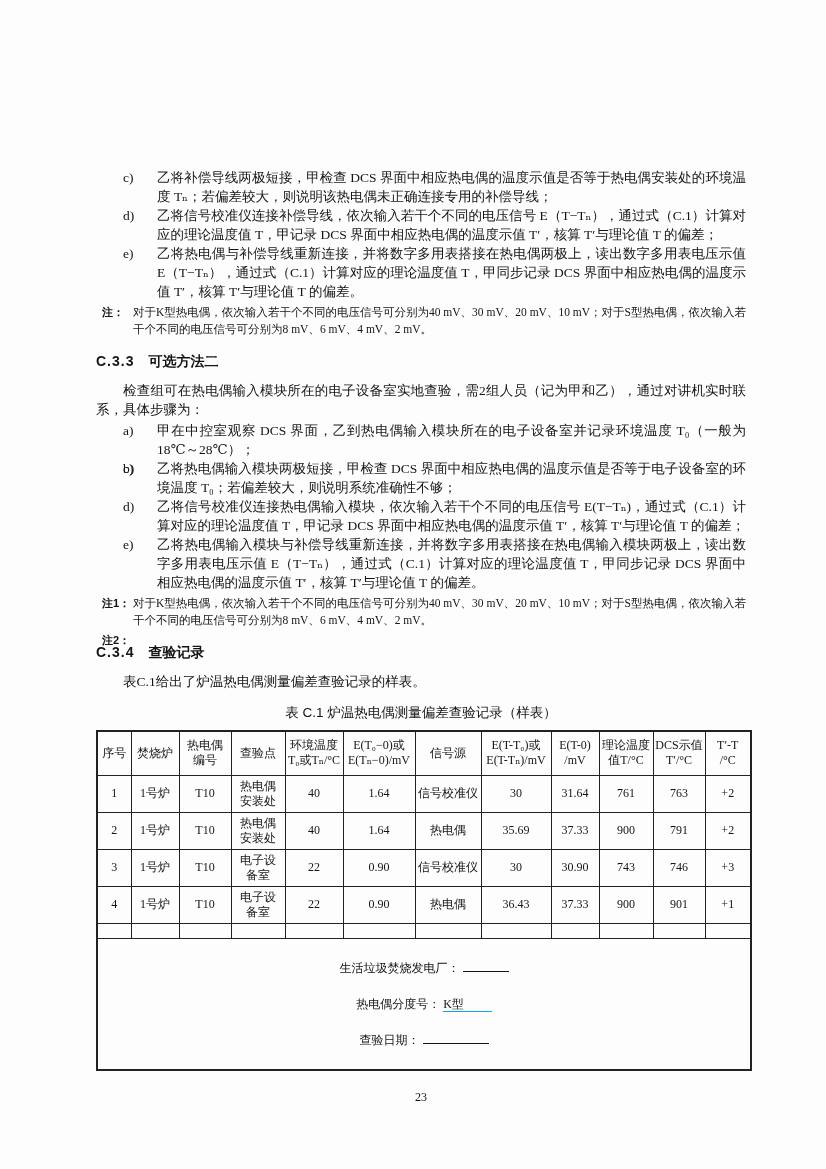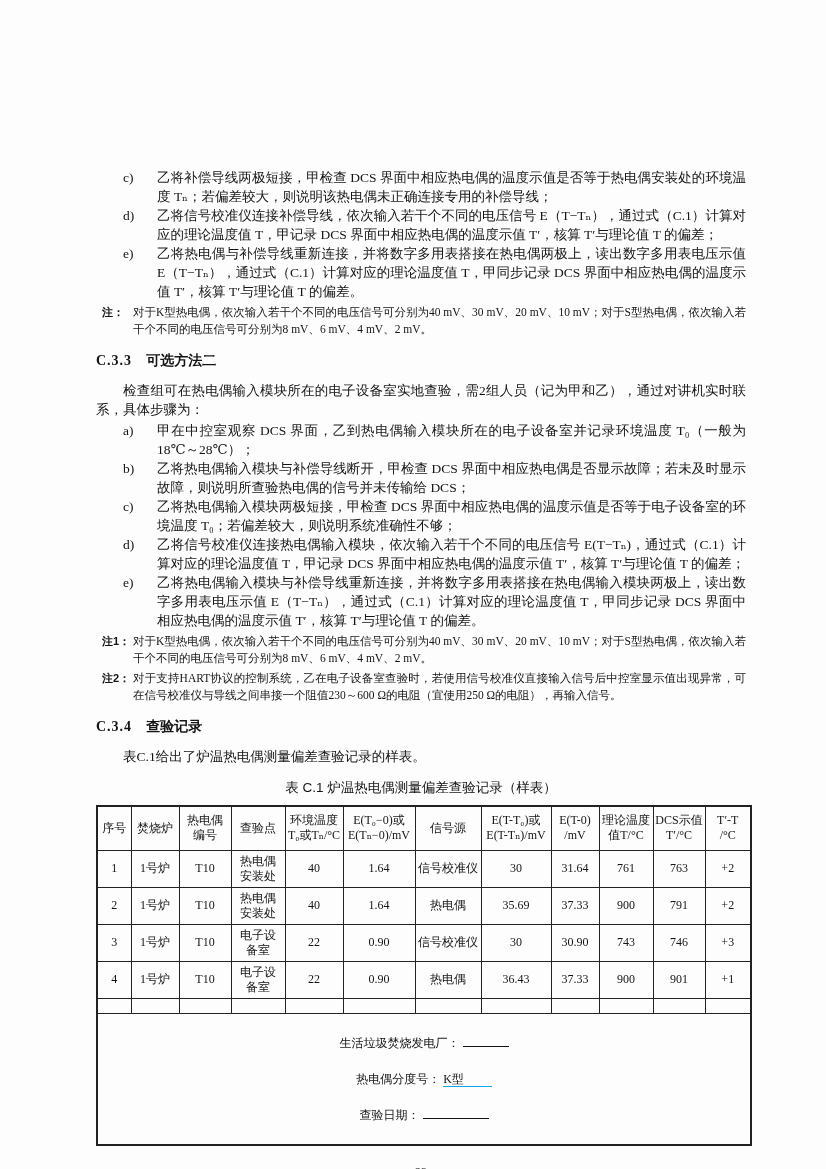--- a/index.html
+++ b/index.html
@@ -24,21 +24,21 @@
   
   .note { position:relative; padding-left:37px; font-size:11.5px; line-height:17px; margin-top:3px; }
   .note .note-label {
     position:absolute; left:6px; top:0;
     font-family:"Liberation Sans","DejaVu Sans",sans-serif;
     font-weight:bold; font-size:11px;
   }
 
   
   .heading {
-    font-family:Liberation Serif, serif;
+    font-family:Liberation Sans, sans-serif;
     font-weight:bold; font-size:14px; line-height:20px;
     margin:13px 0 10px 0; text-align:left;
   }
   .heading .h-num { margin-right:14px; letter-spacing:1px; }
 
   .para { text-indent:2em; margin-bottom:2px; }
 
   
   .tbl-caption {
     font-family:"Liberation Sans","DejaVu Sans",sans-serif;
@@ -101,42 +101,40 @@
       <span class="h-num">C.3.3</span><span>可选方法二</span>
     </div>
     <div class="para">检查组可在热电偶输入模块所在的电子设备室实地查验，需2组人员（记为甲和乙），通过对讲机实时联系，具体步骤为：</div>
 
     <div class="li">
       <span class="marker">a)</span>
       <span>甲在中控室观察 DCS 界面，乙到热电偶输入模块所在的电子设备室并记录环境温度 T₀（一般为 18℃～28℃）；</span>
     </div>
     <div class="li">
       <span class="marker">b)</span>
-      <span>乙将热电偶输入模块与补偿导线断开，甲检查 DCS 界面中相应热电偶是否显示故障；若未及时显示故障，则说明所查验热电偶的信号并未传输给 DCS；</span>
     </div>
     <div class="li">
       <span class="marker">c)</span>
       <span>乙将热电偶输入模块两极短接，甲检查 DCS 界面中相应热电偶的温度示值是否等于电子设备室的环境温度 T₀；若偏差较大，则说明系统准确性不够；</span>
     </div>
     <div class="li">
       <span class="marker">d)</span>
       <span>乙将信号校准仪连接热电偶输入模块，依次输入若干个不同的电压信号 E(T−Tₙ)，通过式（C.1）计算对应的理论温度值 T，甲记录 DCS 界面中相应热电偶的温度示值 T′，核算 T′与理论值 T 的偏差；</span>
     </div>
     <div class="li">
       <span class="marker">e)</span>
       <span>乙将热电偶输入模块与补偿导线重新连接，并将数字多用表搭接在热电偶输入模块两极上，读出数字多用表电压示值 E（T−Tₙ），通过式（C.1）计算对应的理论温度值 T，甲同步记录 DCS 界面中相应热电偶的温度示值 T′，核算 T′与理论值 T 的偏差。</span>
     </div>
 
     <div class="note">
       <span class="note-label">注1：</span>
       <span>对于K型热电偶，依次输入若干个不同的电压信号可分别为40 mV、30 mV、20 mV、10 mV；对于S型热电偶，依次输入若干个不同的电压信号可分别为8 mV、6 mV、4 mV、2 mV。</span>
     </div>
     <div class="note">
       <span class="note-label">注2：</span>
-      <span>对于支持HART协议的控制系统，乙在电子设备室查验时，若使用信号校准仪直接输入信号后中控室显示值出现异常，可在信号校准仪与导线之间串接一个阻值230～600 Ω的电阻（宜使用250 Ω的电阻），再输入信号。</span>
     </div>
 
     <div class="heading">
       <span class="h-num">C.3.4</span><span>查验记录</span>
     </div>
     <div class="para">表C.1给出了炉温热电偶测量偏差查验记录的样表。</div>
 
     <div class="tbl-caption">表 C.1 炉温热电偶测量偏差查验记录（样表）</div>
     <table class="rec">
       <colgroup>

